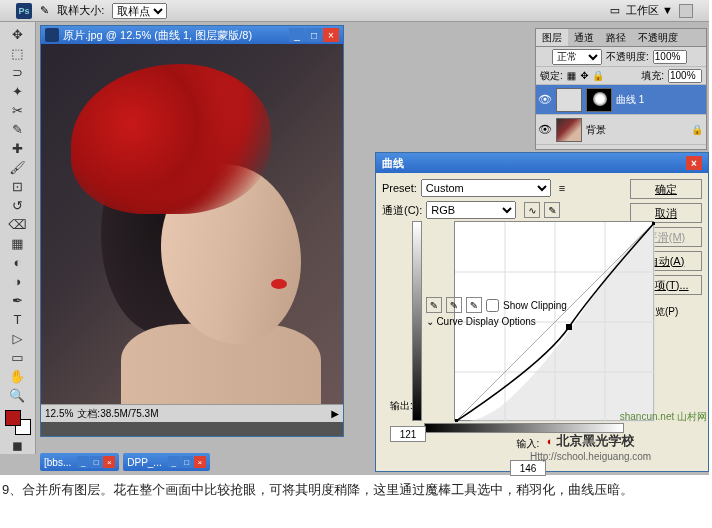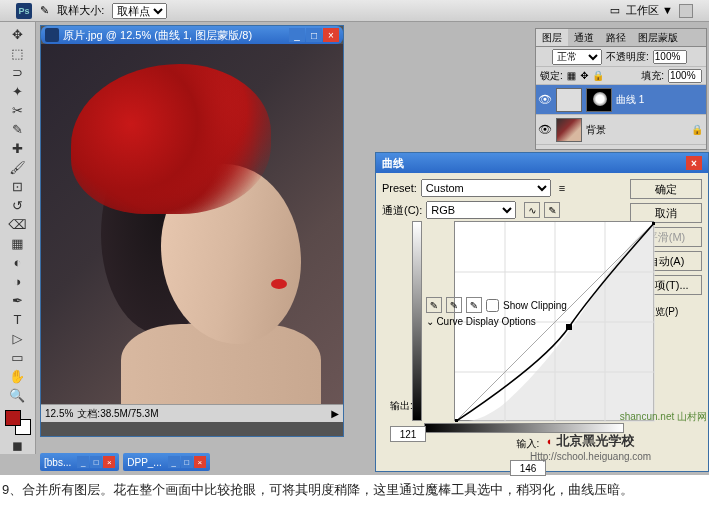--- a/index.html
+++ b/index.html
@@ -12,21 +12,21 @@
 .menubar .right { margin-left: auto; display: flex; align-items: center; gap: 6px; }
 .menubar .right .wbtn { width: 14px; height: 14px; background: #ccc; border: 1px solid #888; }
 
 .toolbar { position: absolute; left: 0; top: 22px; width: 36px; height: 432px; background: #d4d4d4; border-right: 1px solid #999; display: flex; flex-direction: column; align-items: center; padding-top: 4px; gap: 2px; }
 .toolbar .tool { width: 22px; height: 18px; display: flex; align-items: center; justify-content: center; font-size: 13px; color: #333; cursor: pointer; }
 .toolbar .swatches { margin-top: 4px; position: relative; width: 26px; height: 26px; }
 .toolbar .swatches .fg { position: absolute; width: 16px; height: 16px; background: #b01818; border: 1px solid #000; top: 0; left: 0; }
 .toolbar .swatches .bg { position: absolute; width: 16px; height: 16px; background: #fff; border: 1px solid #000; bottom: 0; right: 0; }
 
 .doc-window { position: absolute; left: 40px; top: 25px; width: 304px; height: 412px; background: #535353; border: 1px solid #3a6ea5; }
-.doc-title { height: 18px; background: linear-gradient(#4a8de0,#2c6ac8); color: #fff; font-size: 11px; display: flex; align-items: center; padding: 0 4px; border-radius: 6px; }
+.doc-title { height: 18px; background: linear-gradient(#4a8de0,#2c6ac8); color: #fff; font-size: 11px; display: flex; align-items: center; padding: 0 4px; }
 .doc-title .icon { width: 14px; height: 14px; background: #1a3a6e; margin-right: 4px; border-radius: 2px; }
 .doc-title .winbtns { margin-left: auto; display: flex; gap: 1px; }
 .doc-title .winbtns span { width: 16px; height: 14px; display: flex; align-items: center; justify-content: center; font-size: 10px; background: #3c7ad0; }
 .doc-title .winbtns .close { background: #e04030; }
 .doc-img { width: 302px; height: 360px; background: linear-gradient(135deg,#2a2530 0%,#3a3238 40%,#5a4a4a 70%,#6a5555 100%); position: relative; overflow: hidden; }
 .doc-img .flowers { position: absolute; top: 20px; left: 30px; width: 200px; height: 150px; background: radial-gradient(circle at 30% 40%, #c81818 0%, #a01010 40%, transparent 70%), radial-gradient(circle at 60% 30%, #d82020 0%, #b01515 35%, transparent 65%), radial-gradient(circle at 45% 60%, #c01515 0%, #901010 40%, transparent 70%); border-radius: 60% 50% 50% 40%; }
 .doc-img .face { position: absolute; top: 120px; left: 120px; width: 140px; height: 180px; background: linear-gradient(100deg,#e8c8b0 0%,#d8b8a0 50%,#c0a088 100%); border-radius: 50% 60% 50% 60%; }
 .doc-img .hair { position: absolute; top: 90px; left: 60px; width: 120px; height: 200px; background: radial-gradient(ellipse at 50% 40%, #1a1518 0%, #2a2025 70%); border-radius: 50%; }
 .doc-img .lips { position: absolute; top: 235px; left: 230px; width: 16px; height: 10px; background: #d02020; border-radius: 50%; }
 .doc-img .body { position: absolute; top: 280px; left: 80px; width: 200px; height: 120px; background: linear-gradient(90deg,#d8b8a0,#c8a890); border-radius: 30% 30% 0 0; }
@@ -70,21 +70,21 @@
 .curve-box { width: 200px; height: 200px; background: #fff; border: 1px solid #888; position: relative; margin-left: 30px; }
 .curve-box svg { position: absolute; top: 0; left: 0; }
 .output-box { display: flex; flex-direction: column; align-items: flex-start; gap: 6px; font-size: 10px; position: absolute; left: 8px; top: 220px; }
 .output-box input, .input-box input { width: 36px; font-size: 10px; height: 16px; border: 1px solid #888; text-align: center; margin-top: 7px; }
 .input-box { position: absolute; left: 128px; top: 258px; display: flex; flex-direction: column; align-items: center; gap: 2px; font-size: 10px; }
 .gradient-v { position: absolute; left: 30px; top: 42px; width: 10px; height: 200px; background: linear-gradient(#fff,#000); border: 1px solid #888; }
 .gradient-h { position: absolute; left: 42px; top: 244px; width: 200px; height: 10px; background: linear-gradient(90deg,#000,#fff); border: 1px solid #888; }
 .eyedrops { position: absolute; left: 44px; bottom: 6px; display: flex; gap: 4px; align-items: center; font-size: 10px; }
 .eyedrops span.ico { width: 16px; height: 16px; border: 1px solid #888; display: flex; align-items: center; justify-content: center; cursor: pointer; }
 .curves-dialog .right { width: 72px; display: flex; flex-direction: column; gap: 4px; align-items: stretch; }
-.curves-dialog .right button { font-size: 11px; height: 20px; background: #ece9d8; border: 1px solid #888; cursor: pointer; }
+.curves-dialog .right button { font-size: 11px; height: 20px; background: #ece9d8; border: 1px solid #888; cursor: pointer; text-decoration: underline; }
 .curves-dialog .right label { font-size: 10px; display: flex; align-items: center; gap: 2px; margin-top: 6px; }
 
 .credit { position: absolute; left: 530px; top: 432px; font-size: 11px; color: #333; text-align: center; }
 .credit .cn { font-size: 13px; font-weight: bold; }
 .credit .url { font-size: 10px; color: #666; }
 .watermark { position: absolute; right: 2px; top: 410px; font-size: 10px; color: #5a8a3a; }
 
 .footer-text { position: absolute; left: 2px; top: 480px; width: 700px; font-size: 13px; line-height: 1.5; color: #222; }
 </style>
 </head>
@@ -172,21 +172,21 @@
           <span class="tc">×</span>
         </div>
     </div>
   </div>
 
   <div class="layers-panel">
     <div class="tabs">
       <span class="active">图层</span>
       <span>通道</span>
       <span>路径</span>
-      <span>图层蒙版</span>
+      <span>不透明度</span>
     </div>
     <div class="opts">
       <select><option>正常</option></select>
       <span>不透明度:</span>
       <input value="100%" style="">
     </div>
     <div class="locks">
       <span>锁定:</span>
       <span>▦</span>
       <span>✥</span>

